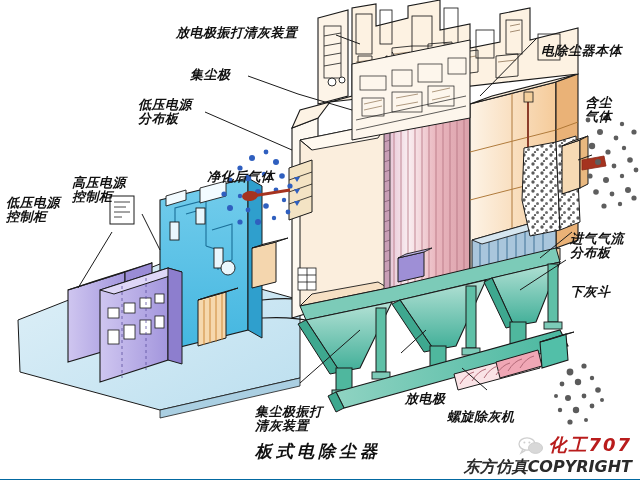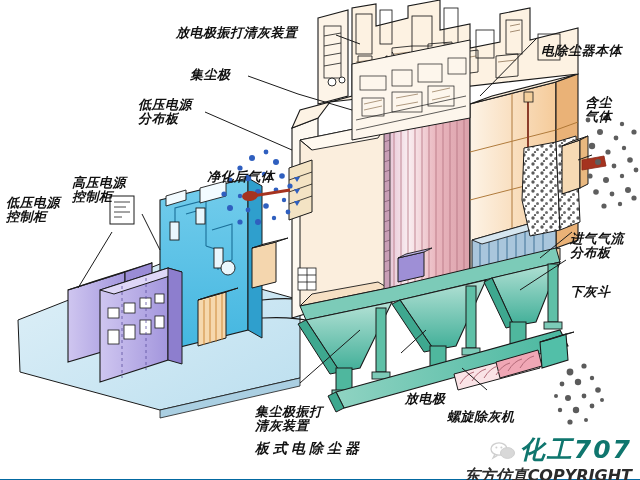--- a/index.html
+++ b/index.html
@@ -4,24 +4,24 @@
 <style>
   html,body{margin:0;padding:0;background:#ffffff;}
   body{width:640px;height:480px;overflow:hidden;
        font-family:"DejaVu Sans","Liberation Sans",sans-serif;}
   #stage{position:relative;width:640px;height:480px;background:#fff;
          box-sizing:border-box;border-bottom:1px solid #0369a1;font-style:italic;}
   svg#art{position:absolute;left:0;top:0;width:640px;height:480px;}
   .lbl{position:absolute;color:#111;font-weight:700;letter-spacing:.5px;
        line-height:1.05;white-space:pre;font-size:13px;
        font-family:"DejaVu Sans","Liberation Sans",sans-serif;}
-  #title{position:absolute;left:255px;top:440px;font-size:14px;font-weight:700;
+  #title{position:absolute;left:255px;top:440px;font-size:17px;font-weight:700;
          letter-spacing:4px;color:#111;white-space:nowrap;}
   #wm{position:absolute;right:8px;top:433px;text-align:right;}
-  #wm .wm-main{font-size:25px;color:#0f766e;letter-spacing:2px;font-weight:700;}
+  #wm .wm-main{font-size:18px;color:#b91c1c;letter-spacing:2px;font-weight:700;}
   #wm .wm-sub{font-size:16px;color:#2b2b2b;font-weight:700;letter-spacing:0px;}
   #wm .wx{display:inline-block;vertical-align:middle;margin-right:4px;}
 </style>
 </head>
 <body>
 
 <div id="stage">
 
   <svg id="art" viewBox="0 0 640 480">
     <defs>

